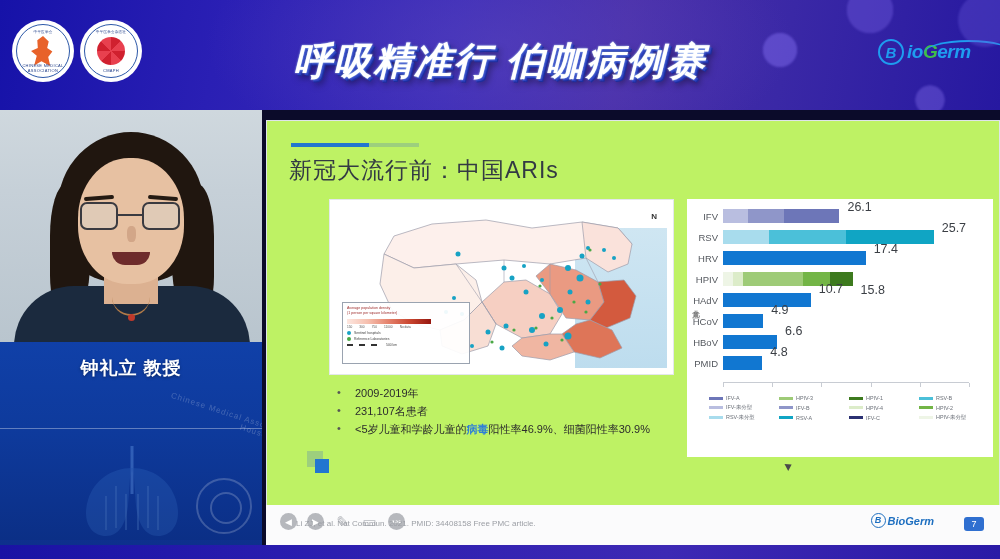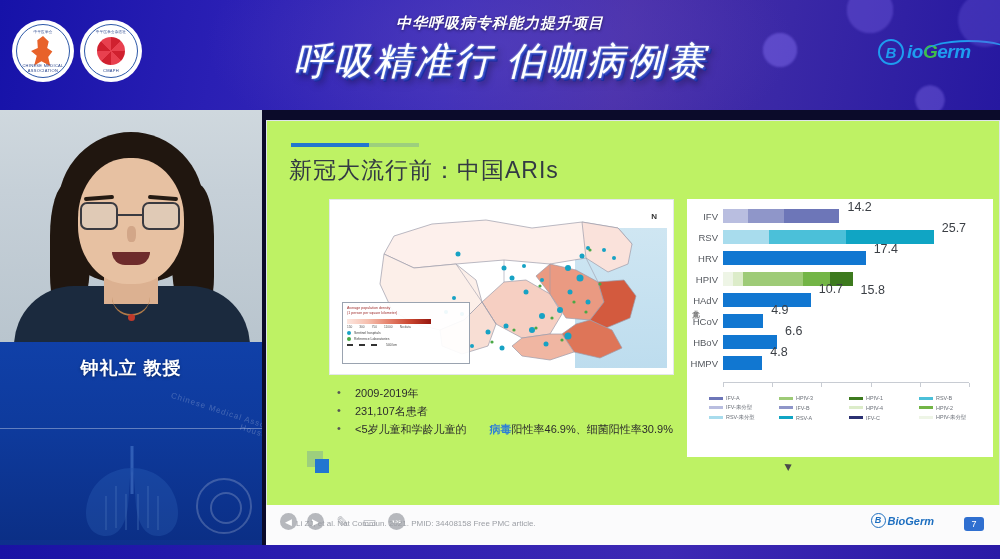--- a/index.html
+++ b/index.html
@@ -47,21 +47,21 @@
   .logo-top{ position:absolute;top:5px;left:0;right:0;text-align:center;
     font-size:3.6px;color:#23408a;letter-spacing:.2px; }
 
   #banner-sub{
     position:absolute; left:0; right:0; top:14px; text-align:center;
     color:#fff; font-size:15px; font-weight:bold; font-style:italic; letter-spacing:1px;
     text-shadow:0 1px 3px rgba(0,0,0,.5);
   }
   #banner-title{
     position:absolute; left:0; right:0; top:36px; text-align:center;
-    color:#ffffff; font-size:38px; font-weight:normal; font-style:italic;
+    color:#ffffff; font-size:38px; font-weight:bold; font-style:italic;
     letter-spacing:2px;
     text-shadow:
       0 0 2px #bfe0ff, 2px 2px 0 #2b3fbf, 3px 3px 0 #1d2e9e,
       4px 5px 7px rgba(0,0,0,.55);
   }
   #biogerm-top{
     position:absolute; right:14px; top:28px; width:108px; height:48px;
     display:flex; align-items:center;
   }
   .bg-b{ width:26px;height:26px;border:2.6px solid #1e9cf0;border-radius:50%;
@@ -165,21 +165,21 @@
   .lg-dot{ width:4px; height:4px; border-radius:50%; display:inline-block; }
   #map-north{ position:absolute; right:10px; top:6px; font-size:8px; color:#333; font-weight:bold; }
 
   #bullets{
     position:absolute; left:62px; top:264px; width:345px; height:72px;
     font-size:11px; color:#2c2c2c; line-height:1.55;
   }
   #bullets ul{ list-style:none; }
   #bullets li{ position:relative; padding-left:26px; margin-bottom:1px; }
   #bullets li::before{ content:"•"; position:absolute; left:8px; top:-1px; color:#555; font-size:11px; }
-  .hl-blue{ color:#2f7fd6; font-weight:bold;margin-left:23px; }
+  .hl-blue{ color:#2f7fd6; font-weight:bold; }
 
   #chart-card{
     position:absolute; left:420px; top:78px; width:306px; height:258px;
     background:#fff;
   }
   #chart-ylabel{ position:absolute; left:2px; top:104px; font-size:8px; color:#666;
     writing-mode:vertical-rl; letter-spacing:1px; }
   #chart-plot{ position:absolute; left:36px; top:6px; width:252px; height:178px; }
   #axis-line{ position:absolute; left:0; bottom:0; width:246px; height:1px; background:#c8ccd3; }
   .tick{ position:absolute; bottom:-4px; width:1px; height:4px; background:#c8ccd3; }
@@ -250,21 +250,20 @@
   </div>
 
   <div class="logo-circ" id="logo-cmaph">
     <div class="logo-ring">
       <span class="logo-top">中华医学会杂志社</span>
       <div class="cmaph-mark"></div>
       <span class="logo-cap">CMAPH</span>
     </div>
   </div>
 
-  <div id="banner-sub">中华呼吸病专科能力提升项目</div>
   <div id="banner-title">呼吸精准行 伯咖病例赛</div>
 
   <div id="biogerm-top">
     <div class="bg-b">B</div>
     <div class="bg-txt">
       <span class="bg-swoosh"></span><span>io</span><span class="bg-g">G</span><span>erm</span>
     </div>
   </div>
 </div>
 
@@ -411,21 +410,21 @@
   <div id="chart-card">
     <div id="chart-ylabel">儿童</div>
     <div id="chart-plot">
       <div id="axis-line"></div>
       <div id="bars-host">
           <div class="bar-row" style="top: 4px;">
             <span class="bar-label">IFV</span>
             <span class="seg" style="width: 24.6px; background: rgb(185, 190, 224);"></span>
             <span class="seg" style="width: 36.08px; background: rgb(143, 150, 201);"></span>
             <span class="seg" style="width: 55.76px; background: rgb(109, 118, 184);"></span>
-            <span class="bar-val" style="left: 124.44px; top: -9px;">14.2</span>
+            <span class="bar-val" style="left: 124.44px; top: -9px;">26.1</span>
           </div>
           <div class="bar-row" style="top: 25px;">
             <span class="bar-label">RSV</span>
             <span class="seg" style="width: 45.92px; background: rgb(168, 220, 237);"></span>
             <span class="seg" style="width: 77.08px; background: rgb(75, 192, 217);"></span>
             <span class="seg" style="width: 87.74px; background: rgb(16, 165, 196);"></span>
             <span class="bar-val" style="left: 218.74px; top: -9px;">25.7</span>
           </div>
           <div class="bar-row" style="top: 46px;">
             <span class="bar-label">HRV</span>
@@ -450,21 +449,21 @@
             <span class="bar-label">HCoV</span>
             <span class="seg" style="width: 40.18px; background: rgb(17, 119, 209);"></span>
             <span class="bar-val" style="left: 48.18px; top: -11px;">4.9</span>
           </div>
           <div class="bar-row" style="top: 130px;">
             <span class="bar-label">HBoV</span>
             <span class="seg" style="width: 54.12px; background: rgb(17, 119, 209);"></span>
             <span class="bar-val" style="left: 62.12px; top: -11px;">6.6</span>
           </div>
           <div class="bar-row" style="top: 151px;">
-            <span class="bar-label">HMPV</span>
+            <span class="bar-label">PMID</span>
             <span class="seg" style="width: 39.36px; background: rgb(17, 119, 209);"></span>
             <span class="bar-val" style="left: 47.36px; top: -11px;">4.8</span>
           </div>
         </div>
       <div id="ticks-host">
           <span class="tick" style="left: 0px;"></span>
           <span class="tick" style="left: 49.2px;"></span>
           <span class="tick" style="left: 98.4px;"></span>
           <span class="tick" style="left: 147.6px;"></span>
           <span class="tick" style="left: 196.8px;"></span>

